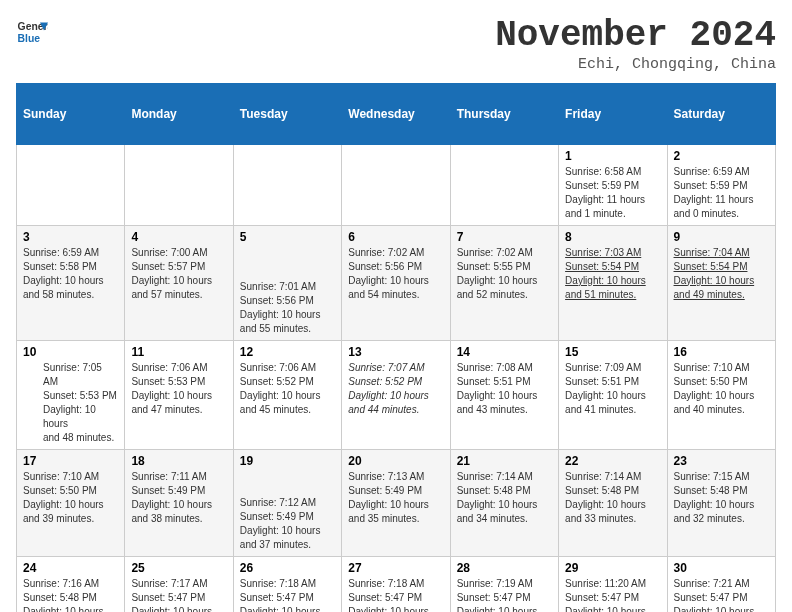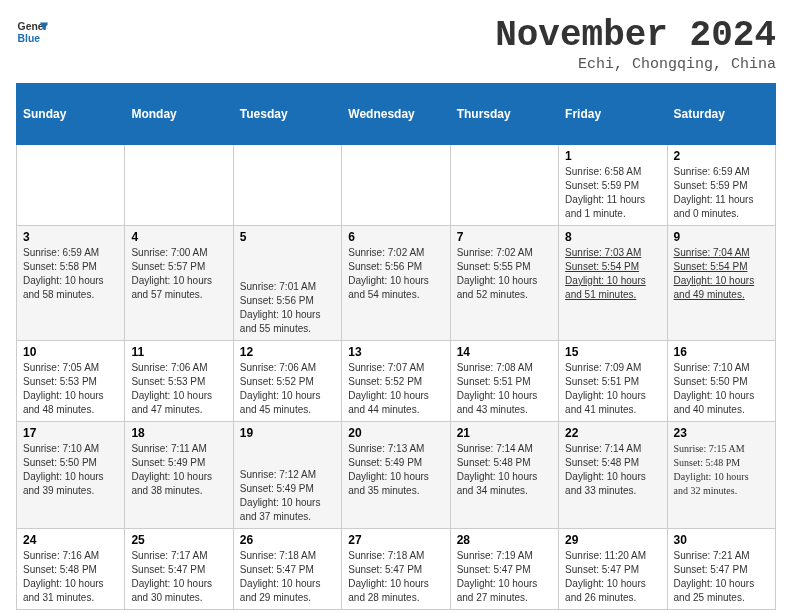--- a/index.html
+++ b/index.html
@@ -178,42 +178,42 @@
           <span class="day-num">9</span>
           <div class="day-info" style="white-space: pre-line; text-decoration: underline;">Sunrise: 7:04 AM
 Sunset: 5:54 PM
 Daylight: 10 hours
 and 49 minutes.</div>
         </td>
       </tr>
       <tr>
         <td>
           <span class="day-num">10</span>
-          <div class="day-info" style="white-space: pre-line;">Sunrise: 7:05 AM
+          <div class="day-info" style="white-space: pre-line; margin-left: 20px;">Sunrise: 7:05 AM
 Sunset: 5:53 PM
 Daylight: 10 hours
 and 48 minutes.</div>
         </td>
         <td>
           <span class="day-num">11</span>
           <div class="day-info" style="white-space: pre-line;">Sunrise: 7:06 AM
 Sunset: 5:53 PM
 Daylight: 10 hours
 and 47 minutes.</div>
         </td>
         <td>
           <span class="day-num">12</span>
           <div class="day-info" style="white-space: pre-line;">Sunrise: 7:06 AM
 Sunset: 5:52 PM
 Daylight: 10 hours
 and 45 minutes.</div>
         </td>
         <td>
           <span class="day-num">13</span>
-          <div class="day-info" style="white-space: pre-line;">Sunrise: 7:07 AM
+          <div class="day-info" style="white-space: pre-line; font-style: italic;">Sunrise: 7:07 AM
 Sunset: 5:52 PM
 Daylight: 10 hours
 and 44 minutes.</div>
         </td>
         <td>
           <span class="day-num">14</span>
           <div class="day-info" style="white-space: pre-line;">Sunrise: 7:08 AM
 Sunset: 5:51 PM
 Daylight: 10 hours
 and 43 minutes.</div>
@@ -271,21 +271,21 @@
         </td>
         <td>
           <span class="day-num">22</span>
           <div class="day-info" style="white-space: pre-line;">Sunrise: 7:14 AM
 Sunset: 5:48 PM
 Daylight: 10 hours
 and 33 minutes.</div>
         </td>
         <td>
           <span class="day-num">23</span>
-          <div class="day-info" style="white-space: pre-line; font-family: Liberation Serif, serif;">Sunrise: 7:15 AM
+          <div class="day-info" style="white-space: pre-line;">Sunrise: 7:15 AM
 Sunset: 5:48 PM
 Daylight: 10 hours
 and 32 minutes.</div>
         </td>
       </tr>
       <tr>
         <td>
           <span class="day-num">24</span>
           <div class="day-info" style="white-space: pre-line;">Sunrise: 7:16 AM
 Sunset: 5:48 PM

